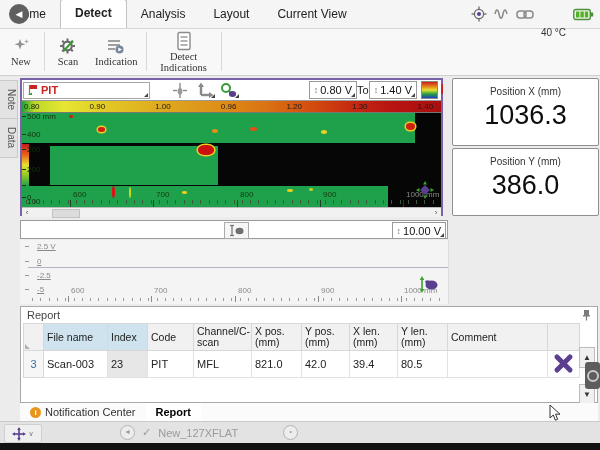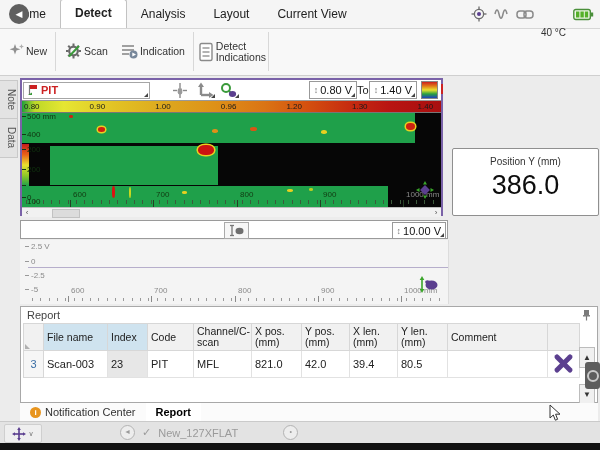--- a/index.html
+++ b/index.html
@@ -14,22 +14,22 @@
   .tab{padding:0 14px;height:27px;line-height:27px;font-size:12px;color:#222;cursor:pointer;}
   .tab:first-of-type{margin-left:40px;}
   .tab.active{background:#fff;border:1px solid #c2c2c2;border-bottom:none;border-radius:3px 3px 0 0;
               height:28px;position:relative;z-index:7;font-weight:bold;}
   #topicons{position:absolute;right:6px;top:0;height:28px;display:flex;align-items:center;gap:7px;}
   #temp{font-size:10px;color:#333;margin-top:37px;}
 
   
   #ribbon{position:absolute;left:0;top:28px;width:600px;height:47px;background:#f8f8f8;
           border-bottom:1px solid #cfcfcf;display:flex;align-items:stretch;z-index:4;}
-  .rbtn{display:flex;flex-direction:row;align-items:center;justify-content:center;
-        font-size:10.5px;color:#333;padding:2px 6px;min-width:30px;cursor:pointer;text-align:left;line-height:11px;}
+  .rbtn{display:flex;flex-direction:column;align-items:center;justify-content:center;
+        font-size:10.5px;color:#333;padding:2px 6px;min-width:30px;cursor:pointer;text-align:center;line-height:11px;font-family:Liberation Serif, serif;}
   .rsep{width:1px;background:#d8d8d8;margin:4px 2px;}
 
   
   .sidetab{position:absolute;left:0;width:17px;background:#e3e3e3;border:1px solid #c9c9c9;border-left:none;
            writing-mode:vertical-rl;font-size:10px;color:#555;text-align:center;padding:4px 0;cursor:pointer;}
 
   
   #scanview{position:absolute;left:20px;top:78px;width:423px;height:138px;border:2px solid #7a62a8;
             background:#fff;box-sizing:border-box;}
   #scanview:after{content:"";position:absolute;right:-2px;top:4px;width:2px;height:10px;background:#cc2222;}
@@ -81,21 +81,21 @@
   #handbtn{position:absolute;left:203px;top:1px;width:23px;height:15px;border:1px solid #aaa;
            background:#f6f6f6;display:flex;align-items:center;justify-content:center;cursor:pointer;}
   #vspin{position:absolute;right:1px;top:1px;height:15px;border-left:1px solid #9a9a9a;}
   #stripchart{position:absolute;left:20px;top:240px;width:428px;height:64px;background:#f4f4f4;
               border-right:1px solid #dcdcdc;}
   #zeroline{position:absolute;left:8px;right:0;top:27px;height:1px;background:#b6aecb;}
   .stm{position:absolute;top:58px;width:1px;height:3px;background:#9a9a9a;}
   .stM{position:absolute;top:56px;width:1px;height:6px;background:#8a8a8a;}
   .stl{position:absolute;top:46px;font-size:8px;color:#8a8a8a;}
   .sty{position:absolute;left:5px;width:4px;height:1px;background:#999;}
-  .styl{position:absolute;left:11px;font-size:8px;color:#8a8a8a;}
+  .styl{position:absolute;left:17px;font-size:8px;color:#8a8a8a;text-decoration:underline;}
 
   
   #report{position:absolute;left:20px;top:306px;width:578px;height:97px;background:#fff;
           border:1px solid #a8a8a8;box-sizing:border-box;}
   #reptitle{height:16px;font-size:11px;color:#444;padding-left:6px;line-height:16px;position:relative;}
   #pin{position:absolute;right:6px;top:2px;cursor:pointer;}
   table{border-collapse:collapse;margin-left:2px;table-layout:fixed;width:556px;}
   th{background:#f1f1f1;border:1px solid #d7d7d7;font-size:10.5px;font-weight:normal;color:#222;
      text-align:left;padding:1px 3px;height:24px;vertical-align:middle;line-height:11px;}
   th.selcol{background:#cfe3ef;}
@@ -401,20 +401,24 @@
         <div class="dot" style="left: 265px; top: 76px; width: 6px; height: 3px; background: rgb(232, 208, 32);"></div>
         <div class="dot" style="left: 287px; top: 75px; width: 4px; height: 3px; background: rgb(184, 208, 32);"></div>
       </div>
     <div id="scansb">
       <span class="sbarrow" style="left:1px;">‹</span>
       <div id="sbthumb"></div>
       <span class="sbarrow" style="right:1px;">›</span>
     </div>
   </div>
 
+  <div class="pospanel" style="top:78px;">
+    <div class="poslabel">Position X (mm)</div>
+    <div class="posvalue">1036.3</div>
+  </div>
   <div class="pospanel" style="top:148px;">
     <div class="poslabel">Position Y (mm)</div>
     <div class="posvalue">386.0</div>
   </div>
 
   <div id="striptb">
     <div id="handbtn">
       <svg width="17" height="13" viewBox="0 0 17 13">
           <g stroke="#777" stroke-width="1.3">
             <line x1="4" y1="1.5" x2="4" y2="11.5"></line>

